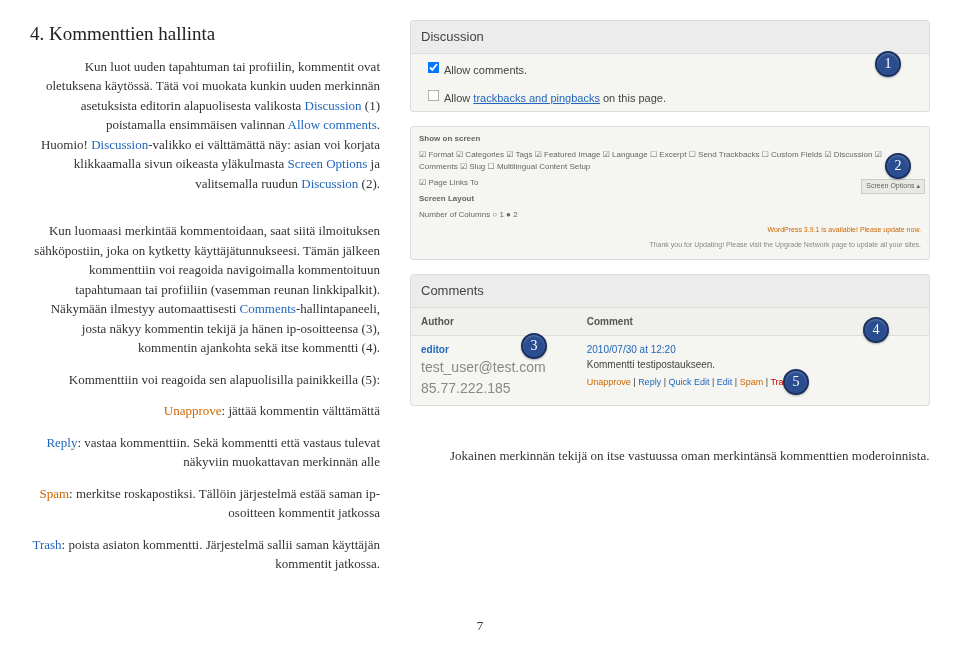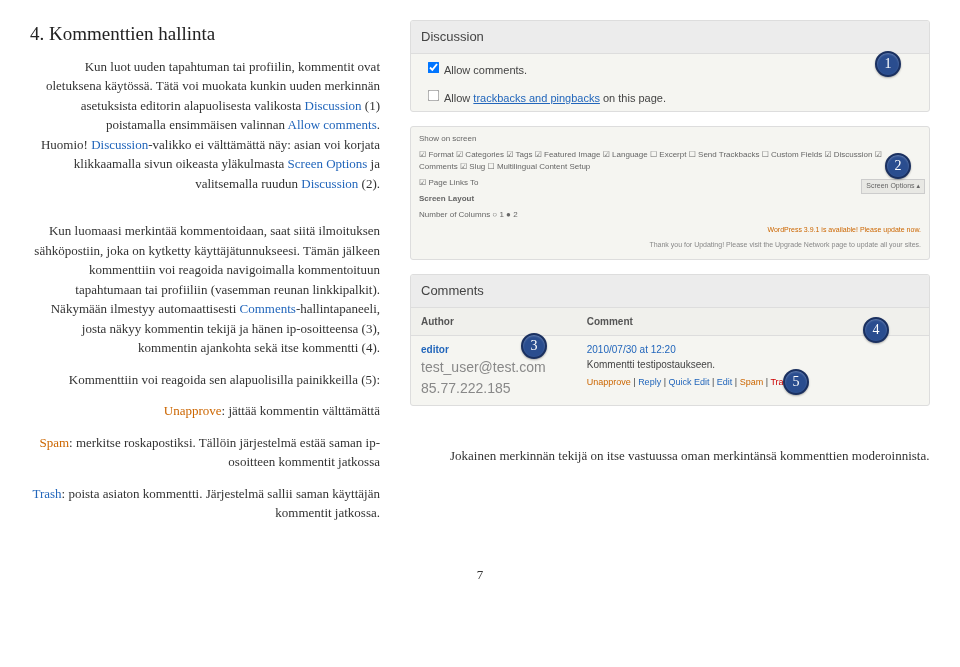--- a/index.html
+++ b/index.html
@@ -169,20 +169,23 @@
     <p style="margin-top:28px;">
       <span>Kun luomaasi merkintää kommentoidaan, saat siitä ilmoituksen sähköpostiin, joka on kytketty käyttäjätunnukseesi. Tämän jälkeen kommenttiin voi reagoida navigoimalla kommentoituun tapahtumaan tai profiiliin (vasemman reunan linkkipalkit). Näkymään ilmestyy automaattisesti </span><span class="blue-word">Comments</span><span>-hallintapaneeli, josta näkyy kommentin tekijä ja hänen ip-osoitteensa (3), kommentin ajankohta sekä itse kommentti (4).</span>
     </p>
 
     <p>Kommenttiin voi reagoida sen alapuolisilla painikkeilla (5):</p>
 
     <p>
       <span class="orange-word">Unapprove</span><span>: jättää kommentin välttämättä</span>
     </p>
     <p>
+      <span class="blue-word">Reply</span><span>: vastaa kommenttiin. Sekä kommentti että vastaus tulevat näkyviin muokattavan merkinnän alle</span>
+    </p>
+    <p>
       <span class="orange-word">Spam</span><span>: merkitse roskapostiksi. Tällöin järjestelmä estää saman ip-osoitteen kommentit jatkossa</span>
     </p>
     <p>
       <span class="blue-word">Trash</span><span>: poista asiaton kommentti. Järjestelmä sallii saman käyttäjän kommentit jatkossa.</span>
     </p>
   </div>
 
   <div class="right-col">
 
     <div class="screenshot ss1">
@@ -190,21 +193,21 @@
       <div class="row">
         <input type="checkbox" checked="" style=""><span style="color:#444;">Allow comments.</span>
       </div>
       <div class="row">
         <input type="checkbox" style=""><span style="color:#444;">Allow </span><span style="text-decoration:underline;">trackbacks and pingbacks</span><span style="color:#444;"> on this page.</span>
       </div>
       <div class="badge" style="top:30px; right:28px;">1</div>
     </div>
 
     <div class="screenshot ss2">
-      <div class="line" style="font-weight:normal;">Show on screen</div>
+      <div class="line" style="font-weight:bold;">Show on screen</div>
       <div class="line">☑ Format   ☑ Categories   ☑ Tags   ☑ Featured Image   ☑ Language   ☐ Excerpt   ☐ Send Trackbacks   ☐ Custom Fields   ☑ Discussion   ☑ Comments   ☑ Slug   ☐ Multilingual Content Setup</div>
       <div class="line">☑ Page Links To</div>
       <div class="line" style="font-weight:bold;">Screen Layout</div>
       <div class="line">Number of Columns   ○ 1   ● 2</div>
       <div class="line" style="font-size:7px;color:#cc6600;text-align:right;">WordPress 3.9.1 is available! Please update now.</div>
       <div class="line" style="font-size:7px;color:#888;text-align:right;">Thank you for Updating! Please visit the Upgrade Network page to update all your sites.</div>
       <div style="position:absolute;right:4px;top:52px;background:#e8e8e4;border:1px solid #ccc;padding:1px 4px;font-size:7px;">Screen Options ▴</div>
       <div class="edit-title">
         
         

